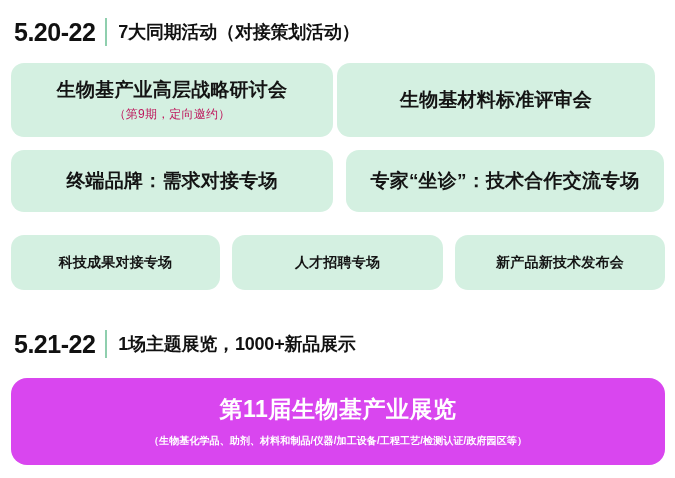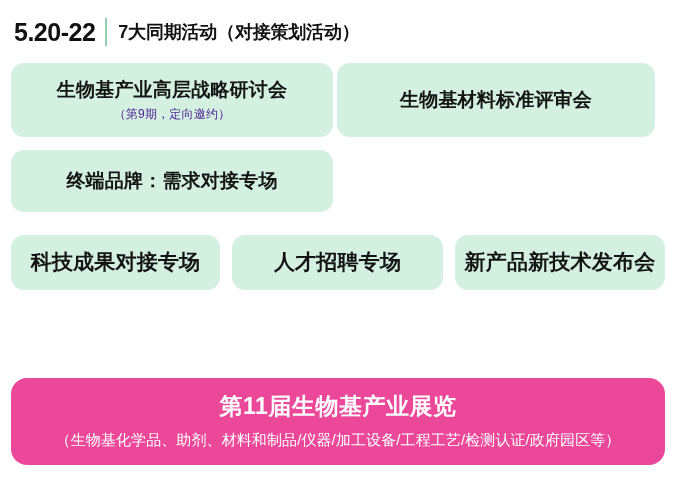--- a/index.html
+++ b/index.html
@@ -75,21 +75,21 @@
     font-size: 19px;
     font-weight: 700;
     color: #141414;
     line-height: 1.25;
     white-space: nowrap;
     letter-spacing: 0.2px;
   }
   .card-sub {
     font-size: 12px;
     font-weight: 400;
-    color: #4c1d95;
+    color: #be185d;
     line-height: 1.3;
     margin-top: 5px;
     white-space: nowrap;
     letter-spacing: 0.2px;
   }
 
   #row-1 { top: 63px; }
   #row-1 .card { height: 74px; }
   #row-1 .card:nth-child(1) { width: 322px; }
   #row-1 .card:nth-child(2) { width: 318px; margin-left: 4px; }
@@ -97,49 +97,49 @@
   #row-2 { top: 150px; }
   #row-2 .card { height: 62px; text-align: right; }
   #row-2 .card:nth-child(1) { width: 322px; }
   #row-2 .card:nth-child(2) { width: 318px; margin-left: 13px; }
 
   #row-3 { top: 235px; }
   #row-3 .card { height: 55px; }
   #row-3 .card:nth-child(1) { width: 209px; }
   #row-3 .card:nth-child(2) { width: 211px; margin-left: 12px; }
   #row-3 .card:nth-child(3) { width: 210px; margin-left: 12px; }
-  #row-3 .card-title { font-size: 21px; }
+  #row-3 .card-title { font-size: 14px; }
 
   
   .banner {
     position: absolute;
     left: 11px;
     top: 378px;
     width: 654px;
     height: 87px;
-    background: #ec4899;
+    background: #d946ef;
     border-radius: 16px;
     display: flex;
     flex-direction: column;
     align-items: center;
     justify-content: center;
     box-sizing: border-box;
   }
   .banner-title {
     font-size: 23px;
     font-weight: 700;
     color: #ffffff;
     line-height: 1.1;
     letter-spacing: 0.5px;
     white-space: nowrap;
   }
   .banner-sub {
     margin-top: 13px;
-    font-size: 15px;
-    font-weight: 400;
+    font-size: 10px;
+    font-weight: 700;
     color: #ffffff;
     line-height: 1.1;
     letter-spacing: 0.1px;
     white-space: nowrap;
   }
 </style>
 </head>
 <body>
 
 <div class="page">
@@ -157,33 +157,41 @@
     </div>
     <div class="card">
       <span class="card-title">生物基材料标准评审会</span>
     </div>
   </div>
 
   <div class="card-row" id="row-2">
     <div class="card">
       <span class="card-title">终端品牌：需求对接专场</span>
     </div>
+    <div class="card">
+      <span class="card-title">专家“坐诊”：技术合作交流专场</span>
+    </div>
   </div>
 
   <div class="card-row" id="row-3">
     <div class="card">
       <span class="card-title">科技成果对接专场</span>
     </div>
     <div class="card">
       <span class="card-title">人才招聘专场</span>
     </div>
     <div class="card">
       <span class="card-title">新产品新技术发布会</span>
     </div>
   </div>
 
+  <div class="section-heading" id="heading-exhibition">
+    <span class="heading-date">5.21-22</span>
+    <span class="heading-rule"></span>
+    <span class="heading-text">1场主题展览，1000+新品展示</span>
+  </div>
 
   <div class="banner">
     <span class="banner-title">第11届生物基产业展览</span>
     <span class="banner-sub">（生物基化学品、助剂、材料和制品/仪器/加工设备/工程工艺/检测认证/政府园区等）</span>
   </div>
 
 </div>
 
 </body></html>

